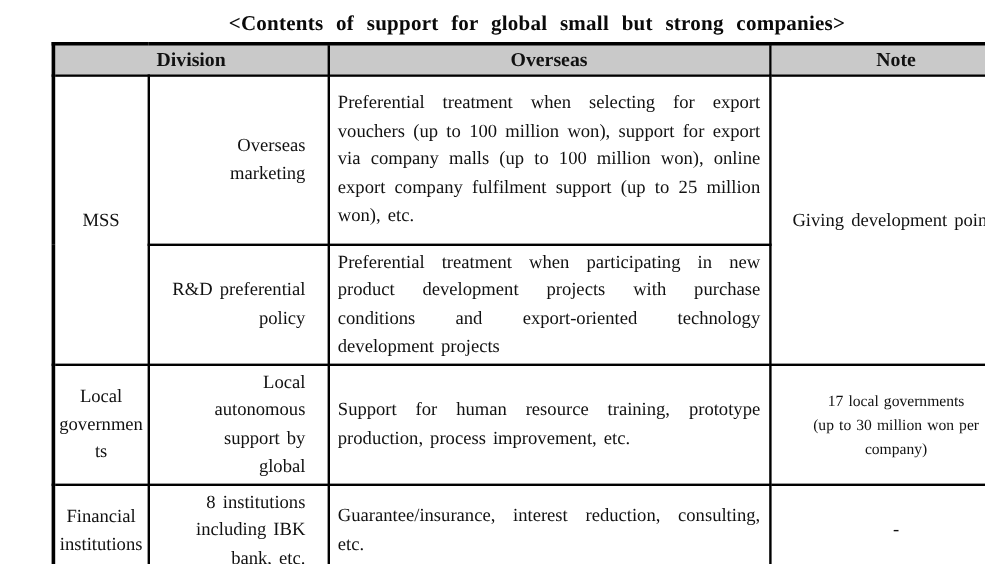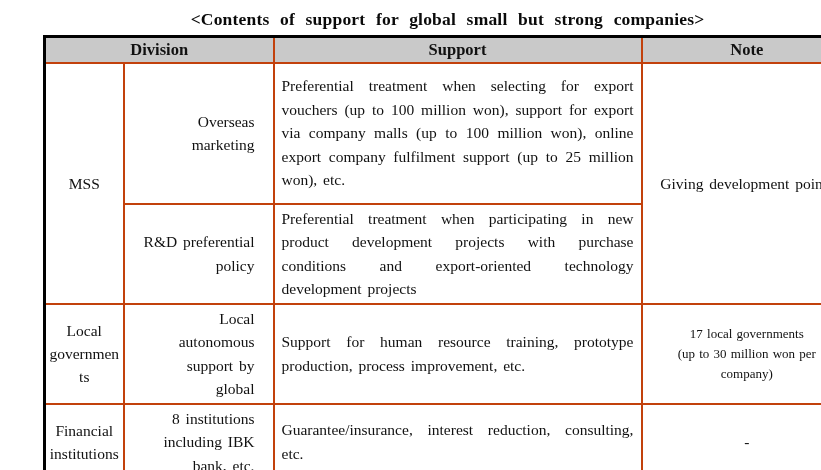--- a/index.html
+++ b/index.html
@@ -29,21 +29,21 @@
   }
   table.support-table {
     border-collapse: collapse;
     table-layout: fixed;
     width: 808px;
     margin: 5px 0 0 6px;
     border: 3px solid #000000;
   }
   .support-table th,
   .support-table td {
-    border: 2px solid #c2410c;
+    border: 2px solid #000000;
     vertical-align: middle;
     font-size: 15.5px;
     color: #111111;
     word-spacing: 2px;
     overflow: hidden;
   }
   .support-table th {
     background: #c9c9c9;
     font-weight: bold;
     font-size: 16.5px;
@@ -97,21 +97,21 @@
     <colgroup>
       <col style="width:79px">
       <col style="width:150px">
       <col style="width:368px">
       <col style="width:211px">
     </colgroup>
 
     <tbody>
         <tr class="hdr-row">
       <th colspan="2">Division</th>
-      <th>Support</th>
+      <th>Overseas</th>
       <th>Note</th>
     </tr>
 
     <tr class="row-overseas">
       <td rowspan="2" class="division-cell">MSS</td>
       <td class="subdivision-cell">Overseas marketing</td>
       <td class="content-cell">Preferential treatment when selecting for export vouchers (up to 100 million won), support for export via company malls (up to 100 million won), online export company fulfilment support (up to 25 million won), etc.</td>
       <td rowspan="2" class="note-cell">Giving development points</td>
     </tr>
 

